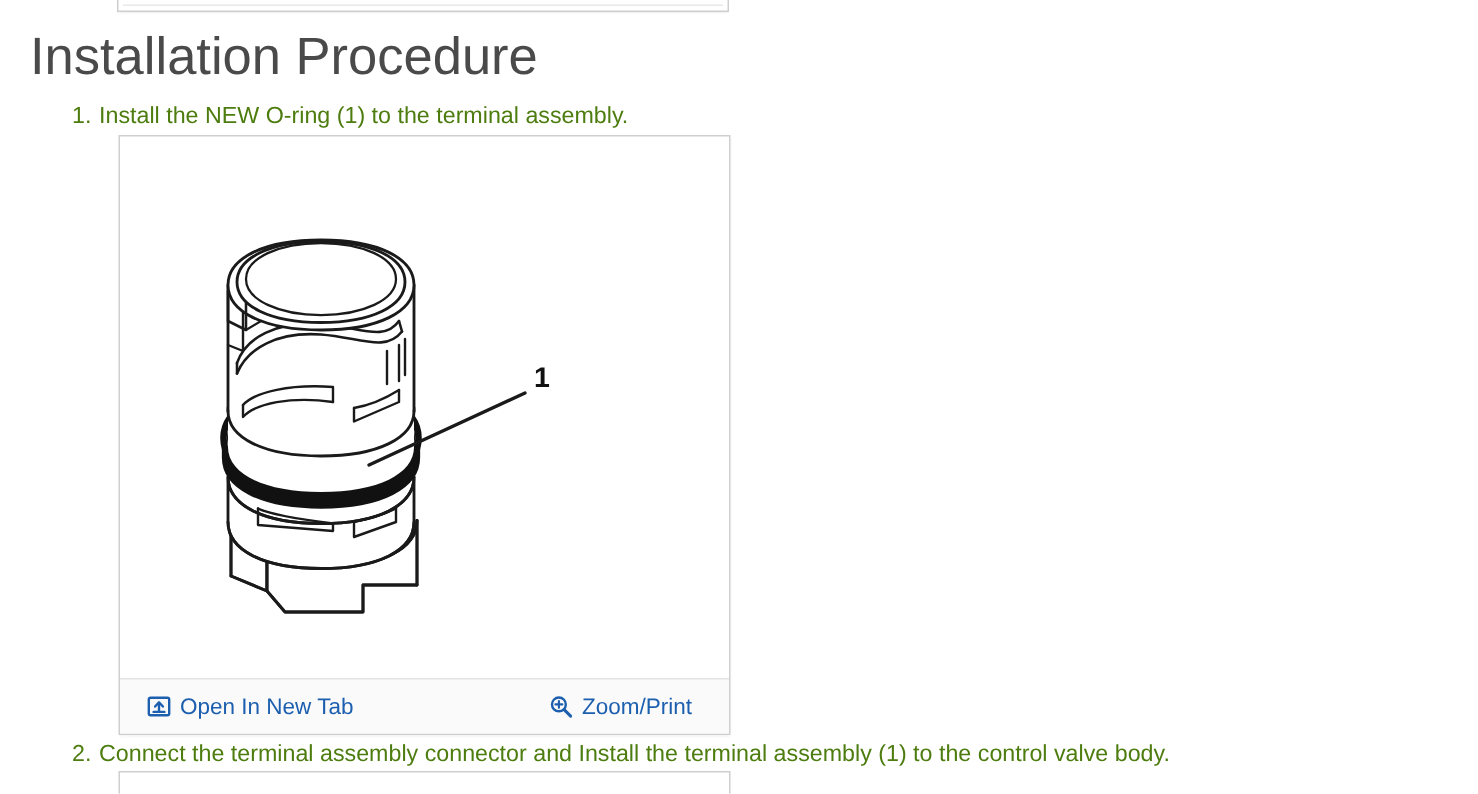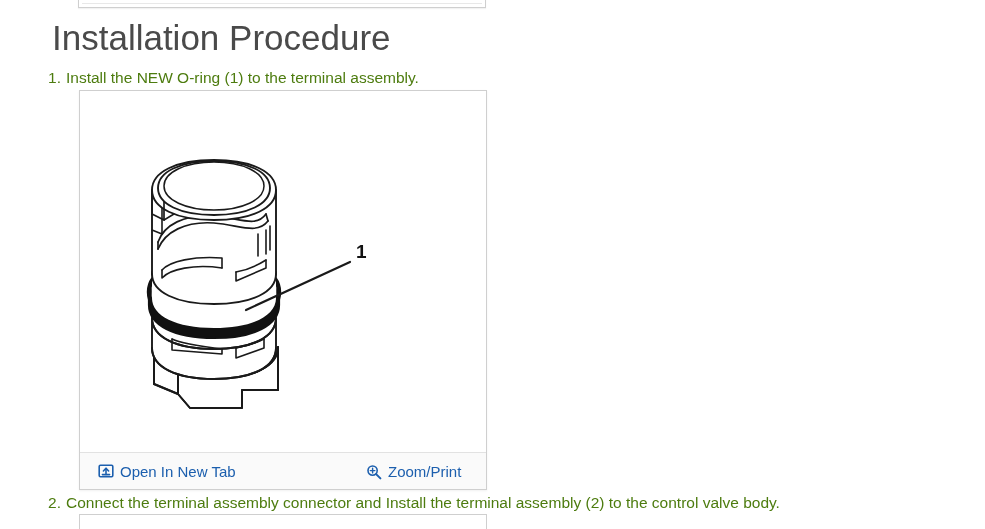--- a/index.html
+++ b/index.html
@@ -41,21 +41,20 @@
   .page-title {
     position: absolute;
     left: 20px;
     top: 17px;
     font-size: 35px;
     line-height: 42px;
     font-weight: 300;
     color: #4a4a4a;
     letter-spacing: 0px;
     white-space: nowrap;
-    margin-left: 32px;
   }
 
   
   .step {
     position: absolute;
     font-size: 15.5px;
     line-height: 20px;
     color: #4d7c0f;
     white-space: nowrap;
   }
@@ -113,21 +112,21 @@
     align-items: center;
     gap: 6px;
     color: #1c5fae;
     font-size: 15px;
     text-decoration: none;
     cursor: pointer;
     white-space: nowrap;
   }
   .tool-link .tl-label { color: #1c5fae; }
   .link-open-new-tab { position: absolute; left: 18px; }
-  .link-zoom-print  { position: absolute; left: 286px; align-items: flex-end; }
+  .link-zoom-print  { position: absolute; left: 286px; }
   .tool-icon { display: inline-flex; align-items: center; justify-content: center; }
 
   
   .figure-box-partial-bottom {
     position: absolute;
     left: 79px;
     top: 514px;
     width: 408px;
     height: 80px;
     background: #ffffff;
@@ -246,16 +245,16 @@
           <path d="M10.1 10.1 L14.4 14.4" stroke="#1c5fae" stroke-width="2" stroke-linecap="round"></path>
           <path d="M6.6 4.3 L6.6 8.9 M4.3 6.6 L8.9 6.6" stroke="#1c5fae" stroke-width="1.4" stroke-linecap="round"></path>
         </svg>
       </span>
       <span class="tl-label">Zoom/Print</span>
     </a>
   </div>
 </div>
 
 <div class="step step-2">
-  <span class="num">2.</span><span>Connect the terminal assembly connector and Install the terminal assembly (2) to the control valve body.</span>
+  <span class="num">2.</span><span>Connect the terminal assembly connector and Install the terminal assembly (1) to the control valve body.</span>
 </div>
 
 <div class="figure-box-partial-bottom"></div>
 
 </body></html>

